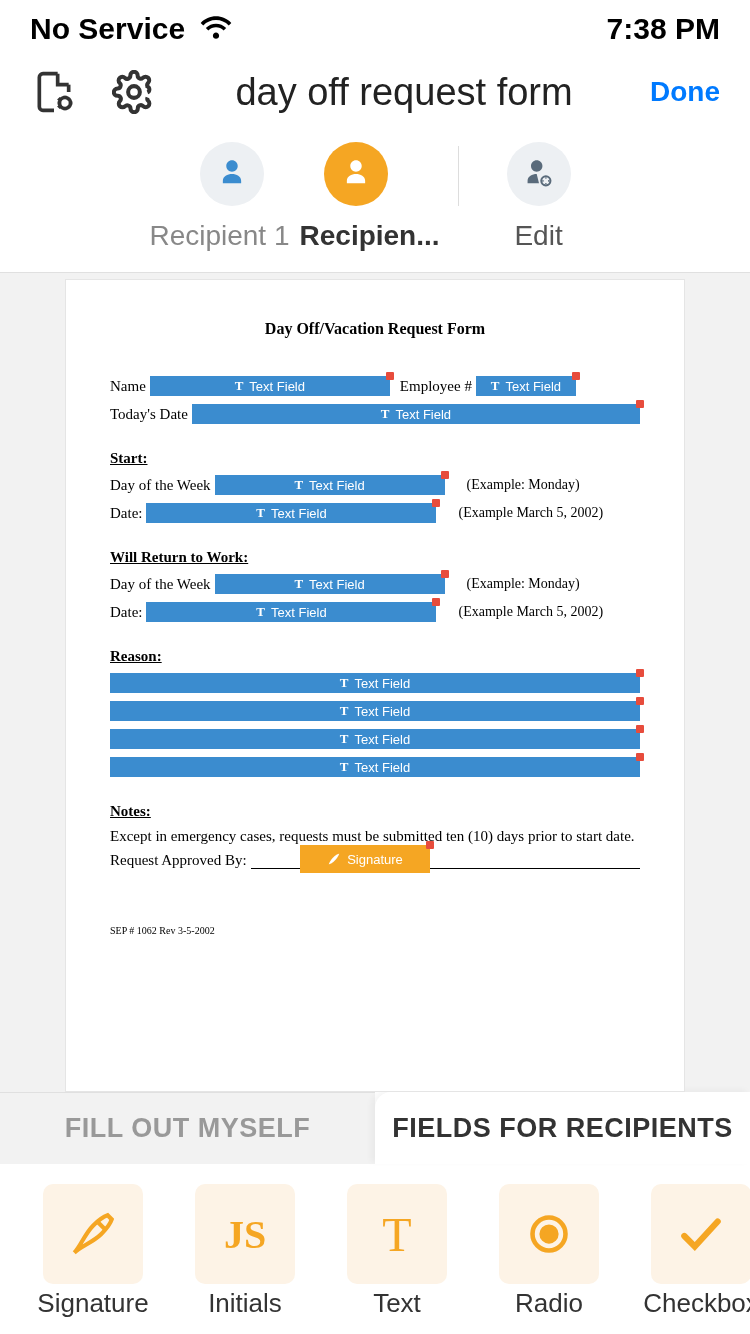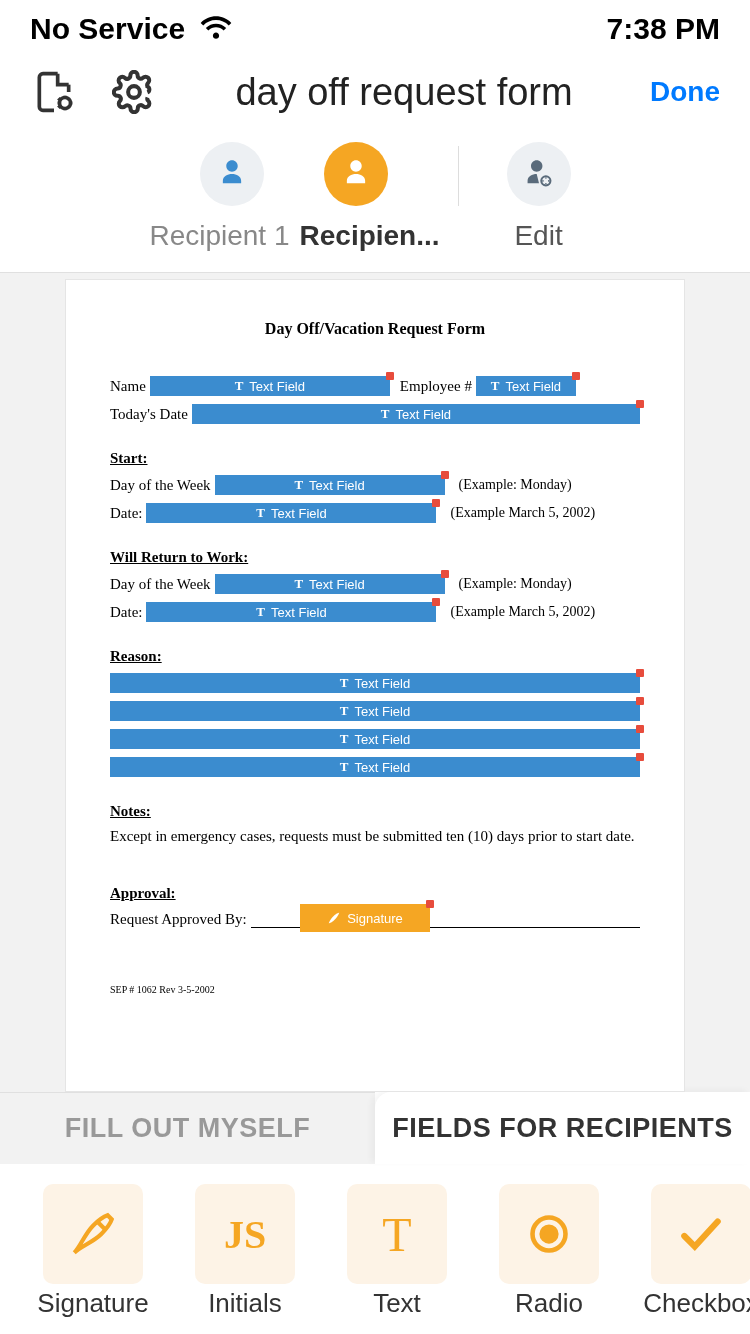--- a/index.html
+++ b/index.html
@@ -44,21 +44,21 @@
   .lbl { white-space:nowrap; font-size:15px; }
   .underline { font-weight:700; text-decoration:underline; font-size:15px; margin-top:26px; margin-bottom:8px;}
   .field { background:#3b8ccf; color:#fff; font-family:-apple-system,Helvetica,sans-serif; font-size:13px; height:20px; display:flex; align-items:center; justify-content:center; gap:6px; position:relative; flex:1;}
   .field-fixed-240 { width:240px; flex:none;}
   .field-fixed-100 { width:100px; flex:none;}
   .field-fixed-230 { width:230px; flex:none;}
   .field-fixed-290 { width:290px; flex:none;}
   .field-full { width:100%; margin-bottom:8px;}
   .red-dot{ position:absolute; top:-4px; right:-4px; width:8px; height:8px; background:#e74c3c; border-radius:1px;}
   .tiny-icon { font-family:-apple-system; font-weight:700; font-size:13px; }
-  .hint { font-size:14px; margin-left:10px; white-space:nowrap;}
+  .hint { font-size:14px; margin-left:18px; white-space:nowrap;}
   .notes-p { font-size:15px; margin-top:4px; }
   .sig-row { display:flex; align-items:flex-end; margin-top:6px; position:relative;}
   .sig-line { border-bottom:1px solid #000; flex:1; height:18px; margin-left:4px;}
   .sig-field { position:absolute; left:190px; top:-6px; background:#f5a623; color:#fff; font-family:-apple-system,sans-serif; font-size:13px; width:130px; height:28px; display:flex; align-items:center; justify-content:center; gap:6px;}
   .footer-code { font-size:10px; margin-top:56px; font-family:"Times New Roman",serif;}
 
   
   .mode-tabs { display:flex; height:72px; }
   .mode-tab { flex:1; display:flex; align-items:center; justify-content:center; font-size:27px; font-weight:700; letter-spacing:0.5px;}
   .mode-inactive { background:#f2f2f2; color:#999; border-top:1px solid #e0e0e0;}
@@ -222,21 +222,20 @@
       </div>
     <div class="field field-full">
         <span class="tiny-icon">T</span>
         <span>Text Field</span>
         <span class="red-dot"></span>
       </div>
 
     <div class="underline">Notes:</div>
     <p class="notes-p">Except in emergency cases, requests must be submitted ten (10) days prior to start date.</p>
 
-    <div class="underline" style="margin-top:40px">Approval:</div>
     <div class="sig-row">
       <span class="lbl">Request Approved By:</span>
       <div class="sig-line"></div>
       <div class="sig-field">
         <svg width="14" height="14" viewBox="0 0 24 24" fill="#fff">
             <path d="M3 21s2-6 8-12 10-6 10-6-2 6-8 12-10 6-10 6z"></path>
           </svg>
         <span>Signature</span>
           <span class="red-dot"></span>
       </div>

